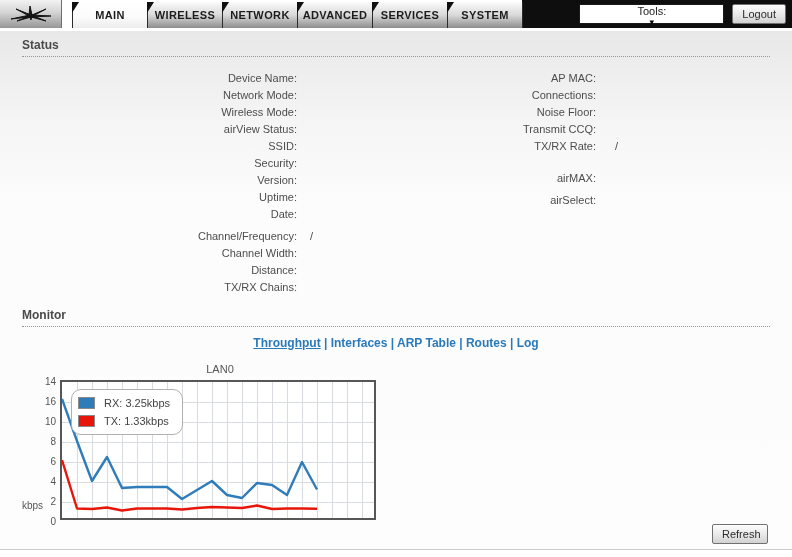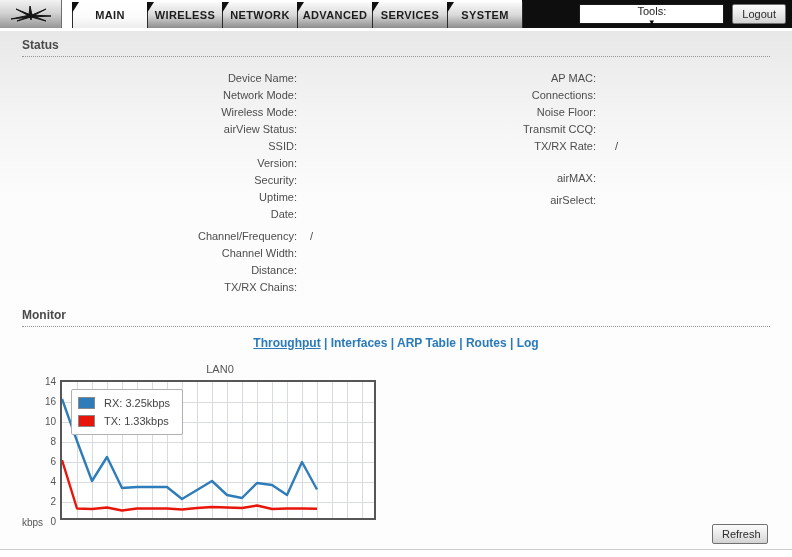--- a/index.html
+++ b/index.html
@@ -58,21 +58,21 @@
 
   .chart-wrap { margin-top: 13px; }
   .chart-title { width: 320px; margin-left: 38px; text-align: center;
     font-size: 11px; color: #555; margin-bottom: 5px; }
   .chart-row { position: relative; display: flex; }
   .yaxis { position: relative; width: 38px; height: 144px; flex: none; }
   .ytick { position: absolute; right: 4px; font-size: 10px; color: #555; }
   .yunit { position: absolute; right: 17px; font-size: 10px; color: #555; }
   .plot { border: 2px solid #565656; background: #fff; flex: none; }
   .legend { position: absolute; left: 49px; top: 9px; background: #fff;
-    border: 1px solid #b0b0b0; border-radius: 2px; padding: 4px 12px 4px 6px; }
+    border: 1px solid #b0b0b0; border-radius: 10px; padding: 4px 12px 4px 6px; }
   .legend-row { display: flex; align-items: center; height: 18px; }
   .legend-swatch { width: 17px; height: 12px; border: 1px solid #8a8a8a; margin-right: 9px; flex: none; }
   .legend-text { font-size: 11px; color: #444; white-space: nowrap; }
 
   .footer-row { text-align: right; padding-right: 2px; }
   .refresh { width: 56px; height: 20px; }
 </style>
 </head>
 <body>
 
@@ -137,25 +137,25 @@
         </div>
         <div class="srow">
           <span class="slabel">airView Status:</span>
           <span class="svalue"></span>
         </div>
         <div class="srow">
           <span class="slabel">SSID:</span>
           <span class="svalue"></span>
         </div>
         <div class="srow">
+          <span class="slabel">Security:</span>
+          <span class="svalue"></span>
+        </div>
+        <div class="srow">
           <span class="slabel">Version:</span>
-          <span class="svalue"></span>
-        </div>
-        <div class="srow">
-          <span class="slabel">Security:</span>
           <span class="svalue"></span>
         </div>
         <div class="srow">
           <span class="slabel">Uptime:</span>
           <span class="svalue"></span>
         </div>
         <div class="srow">
           <span class="slabel">Date:</span>
           <span class="svalue"></span>
         </div>
@@ -217,21 +217,21 @@
     <div class="chart-row">
       <div class="yaxis" id="yaxis">
           <span class="ytick" style="top: 136px;">0</span>
           <span class="ytick" style="top: 116px;">2</span>
           <span class="ytick" style="top: 96px;">4</span>
           <span class="ytick" style="top: 76px;">6</span>
           <span class="ytick" style="top: 56px;">8</span>
           <span class="ytick" style="top: 36px;">10</span>
           <span class="ytick" style="top: 16px;">16</span>
           <span class="ytick" style="top: -4px;">14</span>
-          <span class="yunit" style="top: 137px;">kbps</span>
+          <span class="yunit" style="top: 120px;">kbps</span>
         </div>
       <svg class="plot" id="plot" width="316" height="140">
           <line x1="15.5" y1="0" x2="15.5" y2="140" stroke="#d8dce0" stroke-width="1"></line>
           <line x1="30.5" y1="0" x2="30.5" y2="140" stroke="#d8dce0" stroke-width="1"></line>
           <line x1="45.5" y1="0" x2="45.5" y2="140" stroke="#d8dce0" stroke-width="1"></line>
           <line x1="60.5" y1="0" x2="60.5" y2="140" stroke="#d8dce0" stroke-width="1"></line>
           <line x1="75.5" y1="0" x2="75.5" y2="140" stroke="#d8dce0" stroke-width="1"></line>
           <line x1="90.5" y1="0" x2="90.5" y2="140" stroke="#d8dce0" stroke-width="1"></line>
           <line x1="105.5" y1="0" x2="105.5" y2="140" stroke="#d8dce0" stroke-width="1"></line>
           <line x1="120.5" y1="0" x2="120.5" y2="140" stroke="#d8dce0" stroke-width="1"></line>

